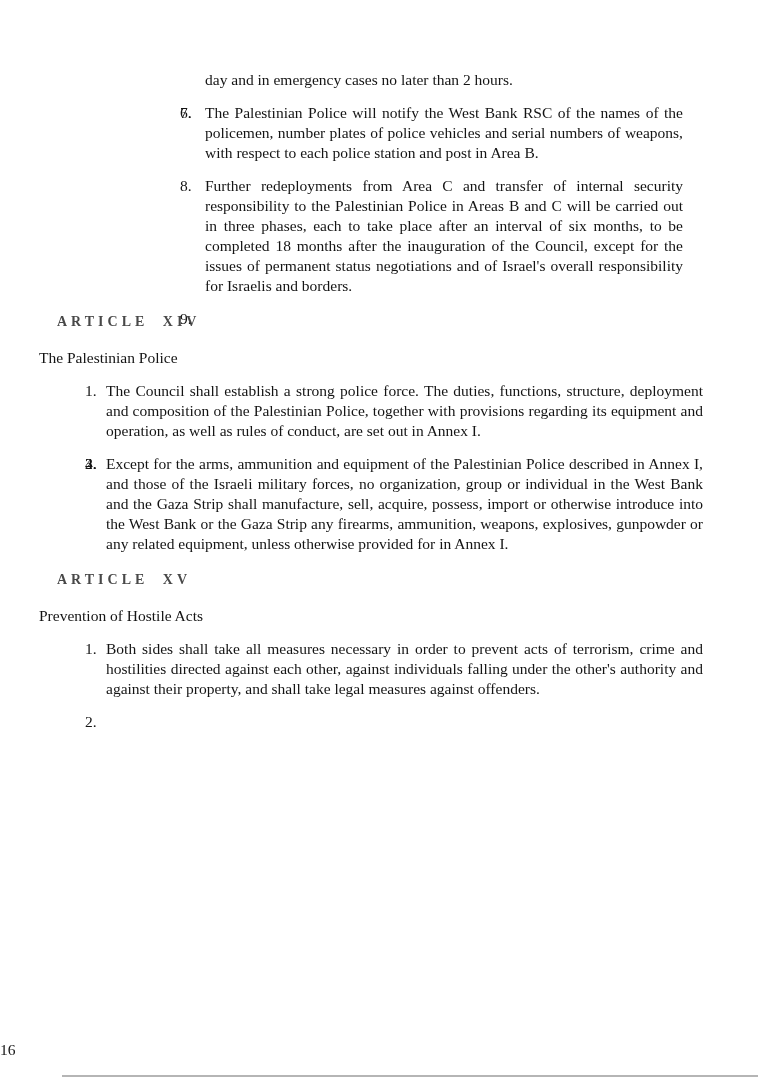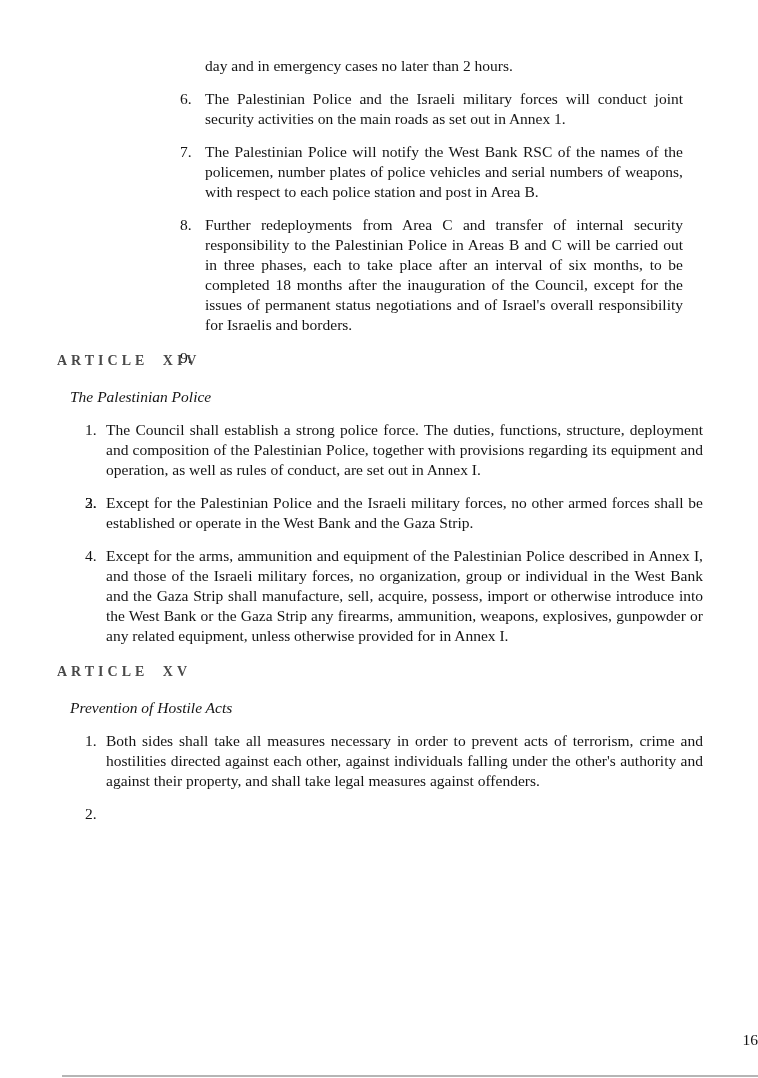--- a/index.html
+++ b/index.html
@@ -19,20 +19,21 @@
     color: #141414;
     box-sizing: border-box;
   }
   .content {
     padding-top: 56px;
   }
   .cont-line {
     margin-left: 205px;
     width: 478px;
     margin-bottom: 13px;
+    margin-top: 14px;
   }
   .list {
     box-sizing: border-box;
   }
   .list-top {
     margin-left: 180px;
     width: 503px;
   }
   .list-article {
     margin-left: 85px;
@@ -57,29 +58,28 @@
     font-size: 14px;
     letter-spacing: 4px;
     word-spacing: 7px;
     color: #2a2a2a;
     opacity: 0.82;
     filter: blur(0.6px) contrast(1.1);
     transform: scaleY(1.08);
     transform-origin: left top;
   }
   .article-title {
-    margin: 17px 0 0 70px;
-    font-style: italic;
+    margin: 17px 0 0 39px;
   }
   .page-number {
     position: absolute;
     left: 0;
     right: 0;
-    bottom: 28px;
-    text-align: right;
+    bottom: 18px;
+    text-align: left;
   }
   .scan-edge {
     position: absolute;
     left: 62px;
     right: 0;
     bottom: 1px;
     height: 2px;
     background: #5a5a5a;
     opacity: 0.45;
   }
@@ -88,21 +88,20 @@
 <body>
 
 <div class="page">
   <div class="content">
 
     <div class="cont-line">day and in emergency cases no later than 2 hours.</div>
 
     <div class="list list-top">
       <div class="item">
         <span class="num">6.</span>
-        <span class="txt">The Palestinian Police and the Israeli military forces will conduct joint security activities on the main roads as set out in Annex 1.</span>
       </div>
       <div class="item">
         <span class="num">7.</span>
         <span class="txt">The Palestinian Police will notify the West Bank RSC of the names of the policemen, number plates of police vehicles and serial numbers of weapons, with respect to each police station and post in Area B.</span>
       </div>
       <div class="item">
         <span class="num">8.</span>
         <span class="txt">Further redeployments from Area C and transfer of internal security responsibility to the Palestinian Police in Areas B and C will be carried out in three phases, each to take place after an interval of six months, to be completed 18 months after the inauguration of the Council, except for the issues of permanent status negotiations and of Israel's overall responsibility for Israelis and borders.</span>
       </div>
       <div class="item">
@@ -116,21 +115,20 @@
     <div class="list list-article">
       <div class="item">
         <span class="num">1.</span>
         <span class="txt">The Council shall establish a strong police force. The duties, functions, structure, deployment and composition of the Palestinian Police, together with provisions regarding its equipment and operation, as well as rules of conduct, are set out in Annex I.</span>
       </div>
       <div class="item">
         <span class="num">2.</span>
       </div>
       <div class="item">
         <span class="num">3.</span>
-        <span class="txt">Except for the Palestinian Police and the Israeli military forces, no other armed forces shall be established or operate in the West Bank and the Gaza Strip.</span>
       </div>
       <div class="item">
         <span class="num">4.</span>
         <span class="txt">Except for the arms, ammunition and equipment of the Palestinian Police described in Annex I, and those of the Israeli military forces, no organization, group or individual in the West Bank and the Gaza Strip shall manufacture, sell, acquire, possess, import or otherwise introduce into the West Bank or the Gaza Strip any firearms, ammunition, weapons, explosives, gunpowder or any related equipment, unless otherwise provided for in Annex I.</span>
       </div>
     </div>
 
     <div class="article-heading">ARTICLE XV</div>
     <div class="article-title">Prevention of Hostile Acts</div>
 

